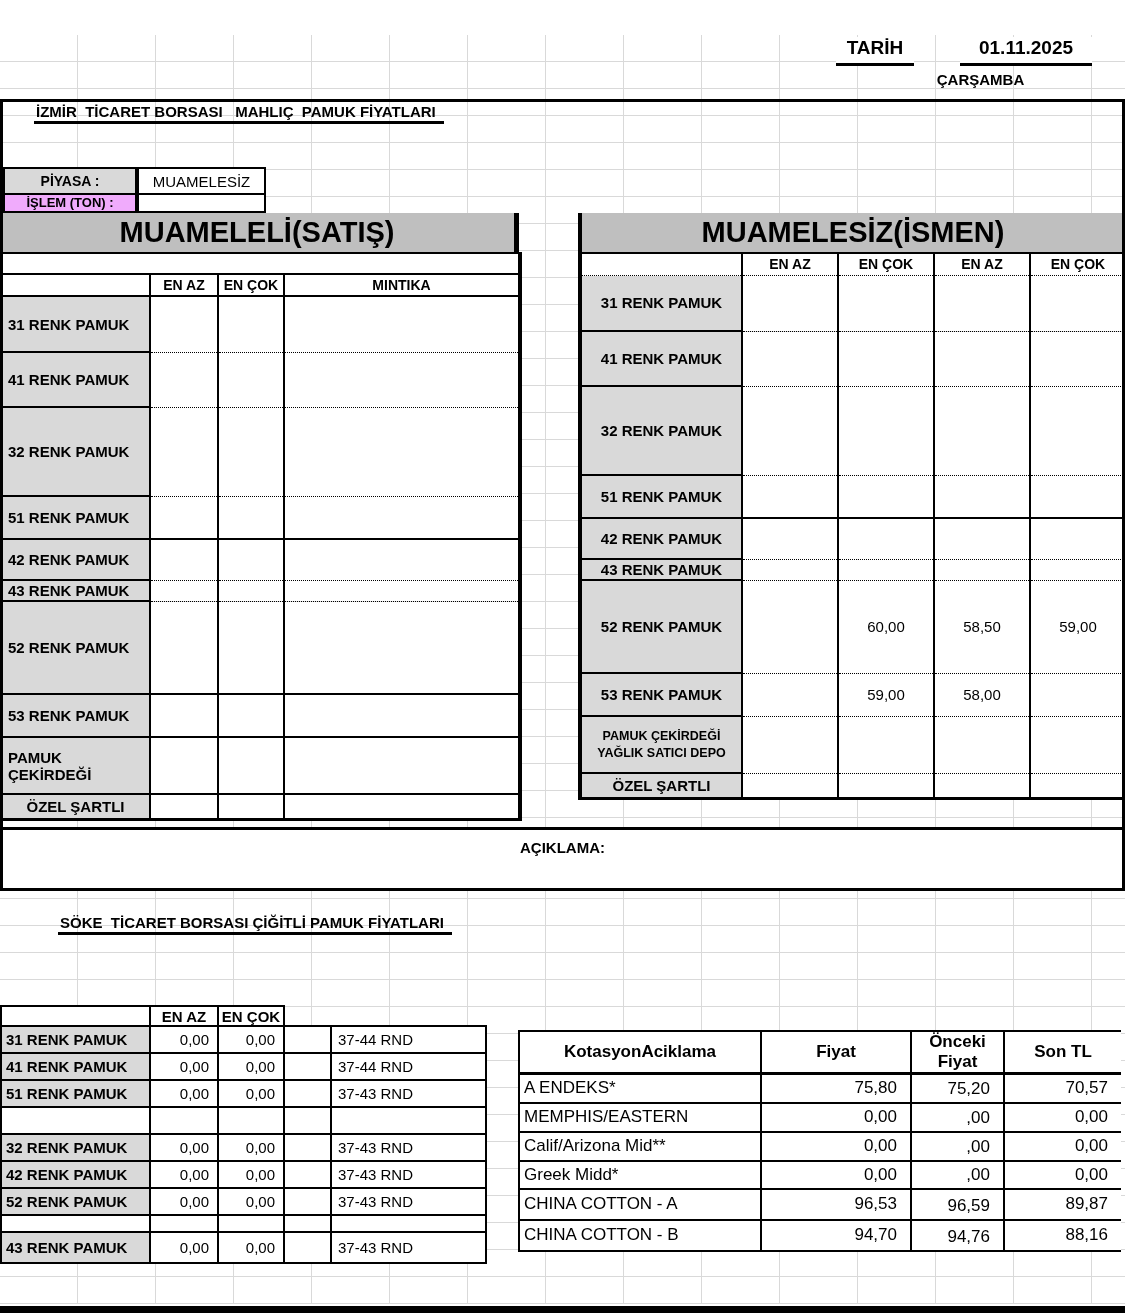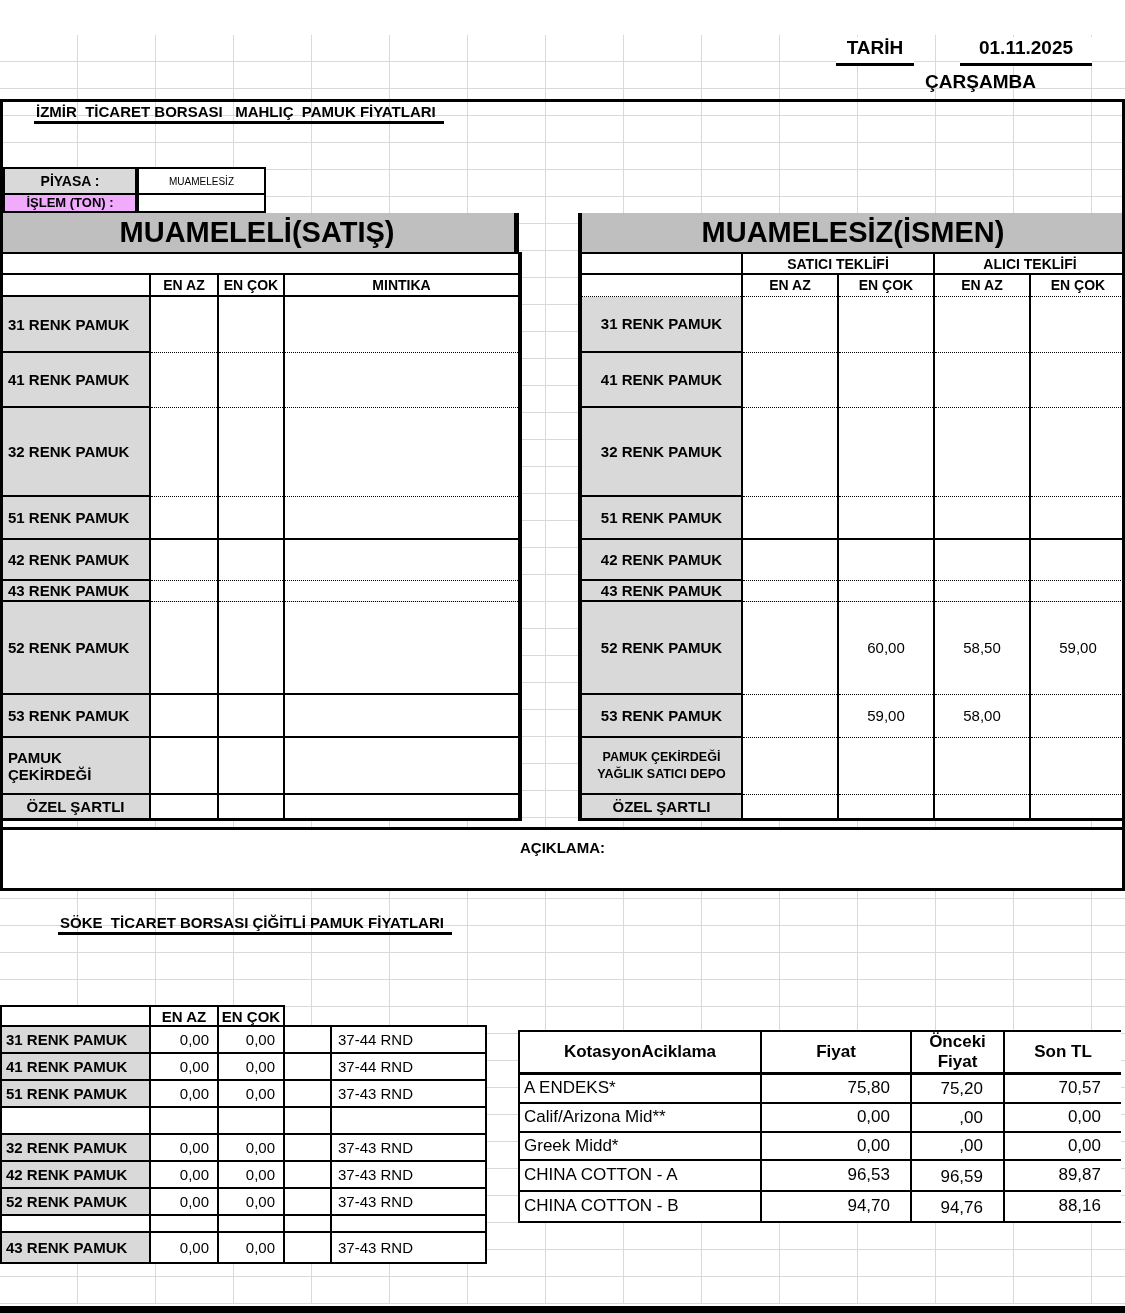--- a/index.html
+++ b/index.html
@@ -10,27 +10,27 @@
         background-image:
           repeating-linear-gradient(to right,transparent 0 77px,#d9d9d9 77px 78px),
           repeating-linear-gradient(to bottom,transparent 0 26px,#d9d9d9 26px 27px);}
   .hline{position:absolute;left:0;width:1125px;background:#000;z-index:2;}
   .vline{position:absolute;background:#000;z-index:2;}
   #page-title{top:2px;left:0;width:1125px;text-align:center;font-size:27px;font-weight:bold;background:#fff;}
   #tarih-label{left:836px;top:37px;width:78px;height:26px;border-bottom:3px solid #000;
                text-align:center;font-size:19px;font-weight:bold;background:#fff;}
   #tarih-date{left:960px;top:37px;width:132px;height:26px;border-bottom:3px solid #000;
               text-align:center;font-size:19px;font-weight:bold;background:#fff;}
-  #tarih-day{left:898px;top:71px;width:165px;height:26px;text-align:center;font-size:19px;font-weight:bold;}
+  #tarih-day{left:898px;top:71px;width:165px;height:26px;text-align:center;font-size:15px;font-weight:bold;}
   #izmir-heading{left:34px;top:103px;font-size:15px;font-weight:bold;white-space:pre;
                  border-bottom:3px solid #000;padding:0 8px 1px 2px;background:transparent;}
   #piyasa-label{left:3px;top:167px;width:134px;height:28px;background:#d9d9d9;border:2px solid #000;
                 box-sizing:border-box;text-align:center;line-height:25px;font-size:14px;font-weight:bold;}
   #piyasa-value{left:137px;top:167px;width:129px;height:28px;background:#fff;border:2px solid #000;
-                box-sizing:border-box;text-align:center;line-height:25px;font-size:10px;}
+                box-sizing:border-box;text-align:center;line-height:25px;font-size:15px;}
   #islem-label{left:3px;top:195px;width:134px;height:18px;background:#f0abfc;border:2px solid #000;border-top:none;
                box-sizing:border-box;text-align:center;line-height:16px;font-size:13px;font-weight:bold;}
   #islem-value{left:137px;top:195px;width:129px;height:18px;background:#fff;border:2px solid #000;border-top:none;
                box-sizing:border-box;}
   #bar-left{left:0;top:213px;width:514px;height:39px;background:#bfbfbf;border-right:5px solid #000;
             text-align:center;line-height:39px;font-size:29px;font-weight:bold;}
   #bar-right{left:578px;top:213px;width:542px;height:39px;background:#bfbfbf;border-left:4px solid #000;
              text-align:center;line-height:39px;font-size:29px;font-weight:bold;}
   table{position:absolute;z-index:1;border-collapse:collapse;table-layout:fixed;font-family:inherit;}
   td{padding:0;overflow:hidden;background:#fff;vertical-align:middle;}
@@ -72,21 +72,21 @@
   #soke-table tr.hd td{font-weight:bold;text-align:center;}
   #soke-table td.num{text-align:right;padding-right:8px;}
   #soke-table td.rnd{text-align:left;padding-left:6px;}
 
   
   #kotasyon-table{left:518px;top:1030px;width:602px;border:2px solid #000;border-right:none;border-bottom:1px solid #c2410c;}
   #kotasyon-table td{border:2px solid #000;font-size:17px;}
   #kotasyon-table td:last-child{border-right:none;}
   #kotasyon-table tr.hd td{font-weight:bold;text-align:center;border-bottom:3px solid #000;}
   #kotasyon-table td.klab{text-align:left;padding-left:4px;}
-  #kotasyon-table td.knum{text-align:right;padding-right:20px;}
+  #kotasyon-table td.knum{text-align:right;padding-right:13px;}
   #kotasyon-table td.onc{vertical-align:bottom;padding-bottom:3px;}
 </style>
 </head>
 <body>
 
 <div id="page">
   <div id="grid"></div>
 
   <div class="abs" id="tarih-label">TARİH</div>
   <div class="abs" id="tarih-date">01.11.2025</div>
@@ -187,25 +187,20 @@
     </table>
   <table id="right-table">
       <colgroup>
         <col style="width: 162px;">
         <col style="width: 96px;">
         <col style="width: 96px;">
         <col style="width: 96px;">
         <col style="width: 96px;">
       </colgroup>
       <tbody>
-        <tr class="ghdr" style="height: 21px;">
-          <td></td>
-          <td colspan="2">SATICI TEKLİFİ</td>
-          <td colspan="2">ALICI TEKLİFİ</td>
-        </tr>
         <tr class="shdr" style="height: 22px;">
           <td></td>
           <td>EN AZ</td>
           <td>EN ÇOK</td>
           <td>EN AZ</td>
           <td>EN ÇOK</td>
         </tr>
         <tr style="height: 56px;">
           <td class="lab">31 RENK PAMUK</td>
           <td></td>
@@ -382,20 +377,26 @@
           <td>Önceki Fiyat</td>
           <td>Son TL</td>
         </tr>
         <tr style="height: 29px;">
           <td class="klab">A ENDEKS*</td>
           <td class="knum">75,80</td>
           <td class="knum onc">75,20</td>
           <td class="knum">70,57</td>
         </tr>
         <tr style="height: 29px;">
+          <td class="klab">MEMPHIS/EASTERN</td>
+          <td class="knum">0,00</td>
+          <td class="knum onc">,00</td>
+          <td class="knum">0,00</td>
+        </tr>
+        <tr style="height: 29px;">
           <td class="klab">Calif/Arizona Mid**</td>
           <td class="knum">0,00</td>
           <td class="knum onc">,00</td>
           <td class="knum">0,00</td>
         </tr>
         <tr style="height: 28px;">
           <td class="klab">Greek Midd*</td>
           <td class="knum">0,00</td>
           <td class="knum onc">,00</td>
           <td class="knum">0,00</td>

